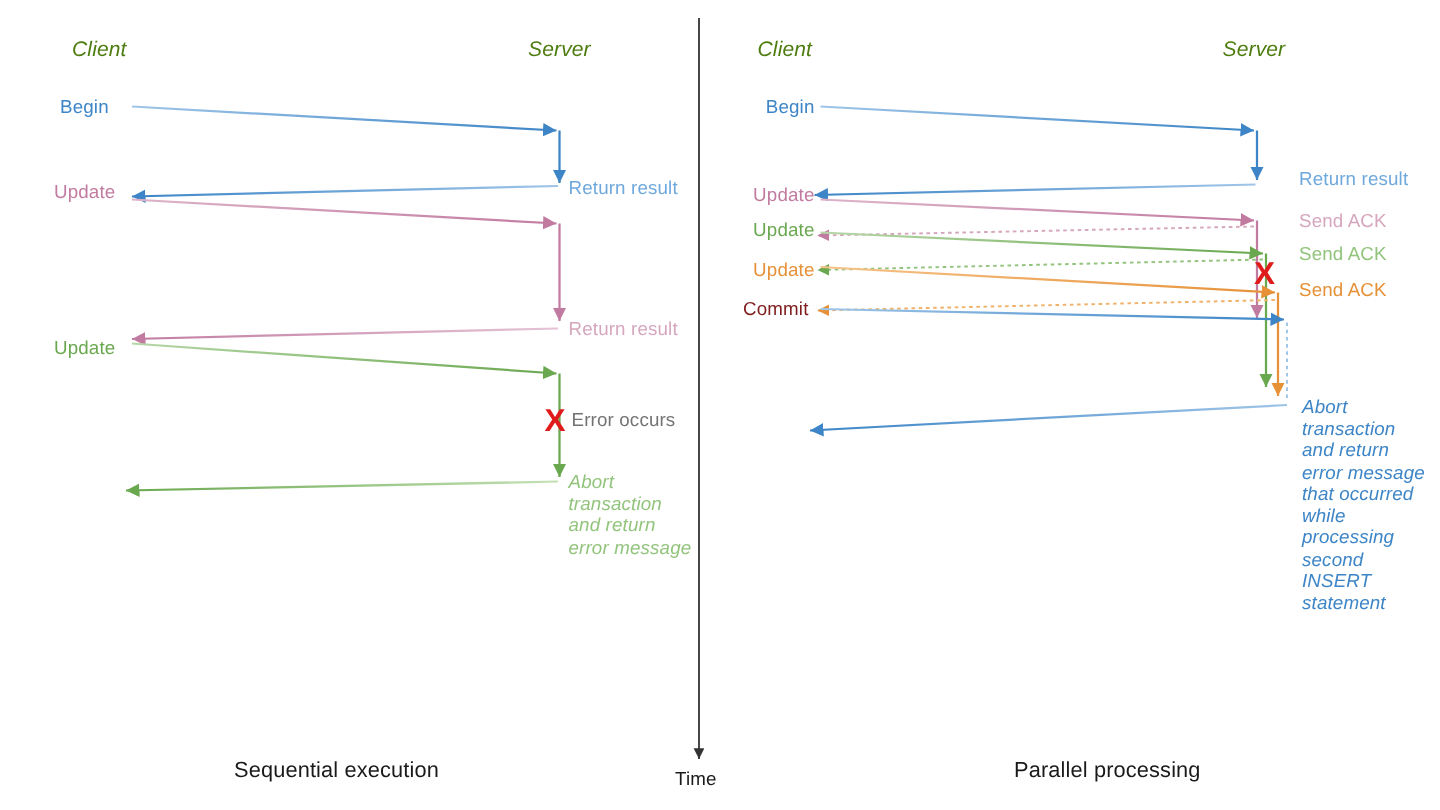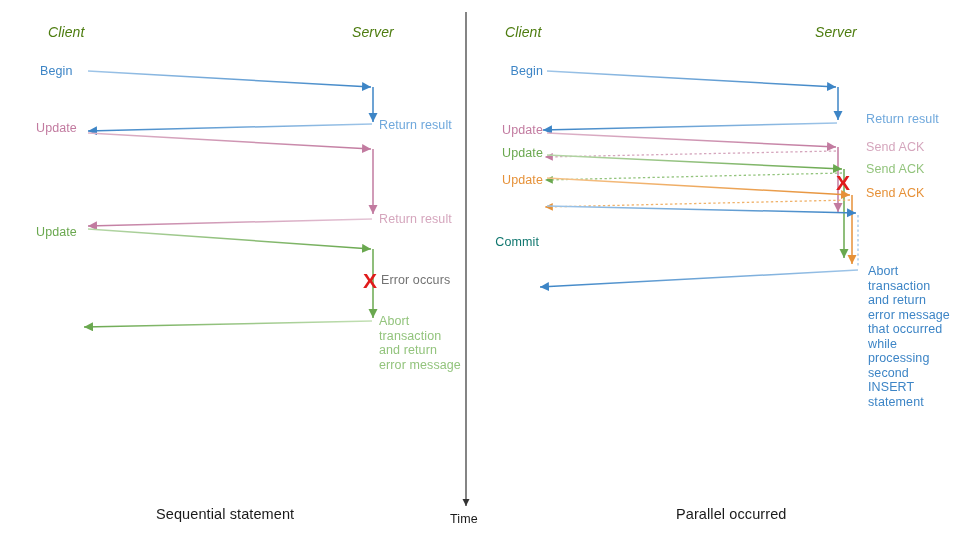--- a/index.html
+++ b/index.html
@@ -28,20 +28,21 @@
   .lbl {
     position: absolute;
     font-family: "Liberation Sans", sans-serif;
     font-size: 12.5px;
     line-height: 14.5px;
     white-space: pre;
     letter-spacing: 0.1px;
   }
   .lbl.wrap {
     white-space: pre-line;
+    font-style: italic;
   }
   .actor {
     font-style: italic;
     font-size: 14px;
     color: #4d7c0f;
   }
   .caption {
     font-size: 14.5px;
     color: #1a1a1a;
   }
@@ -193,37 +194,37 @@
 and return
 error message</div>
 
   <div class="xmark" style="left:363px; top:270px;">X</div>
   <div class="lbl errlbl" style="left:381px; top:273px;">Error occurs</div>
 
   <div class="lbl anchor-r" style="left:447px; top:64px; width:96px; color:#3d85c6;">Begin</div>
   <div class="lbl anchor-r" style="left:447px; top:123px; width:96px; color:#c27ba0;">Update</div>
   <div class="lbl anchor-r" style="left:447px; top:146px; width:96px; color:#6aa84f;">Update</div>
   <div class="lbl anchor-r" style="left:447px; top:173px; width:96px; color:#e69138;">Update</div>
-  <div class="lbl anchor-r" style="left:443px; top:199px; width:96px; color:#0f766e;margin-top:36px;">Commit</div>
+  <div class="lbl anchor-r" style="left:443px; top:199px; width:96px; color:#7f1d1d;">Commit</div>
 
   <div class="lbl" style="left:866px; top:112px; color:#6fa8dc;">Return result</div>
   <div class="lbl" style="left:866px; top:140px; color:#d5a6bd;">Send ACK</div>
   <div class="lbl" style="left:866px; top:162px; color:#93c47d;">Send ACK</div>
   <div class="lbl" style="left:866px; top:186px; color:#e69138;">Send ACK</div>
   <div class="lbl wrap" style="left:868px; top:264px; color:#3d85c6; width:90px;">Abort
 transaction
 and return
 error message
 that occurred
 while
 processing
 second
 INSERT
 statement</div>
 
   <div class="xmark" style="left:836px; top:172px;">X</div>
 
-  <div class="lbl caption" style="left:156px; top:507px;">Sequential statement</div>
-  <div class="lbl caption" style="left:676px; top:507px;">Parallel occurred</div>
+  <div class="lbl caption" style="left:156px; top:507px;">Sequential execution</div>
+  <div class="lbl caption" style="left:676px; top:507px;">Parallel processing</div>
 
   <div class="lbl timelbl" style="left:450px; top:512px;">Time</div>
 
 </div>
 
 </body></html>

